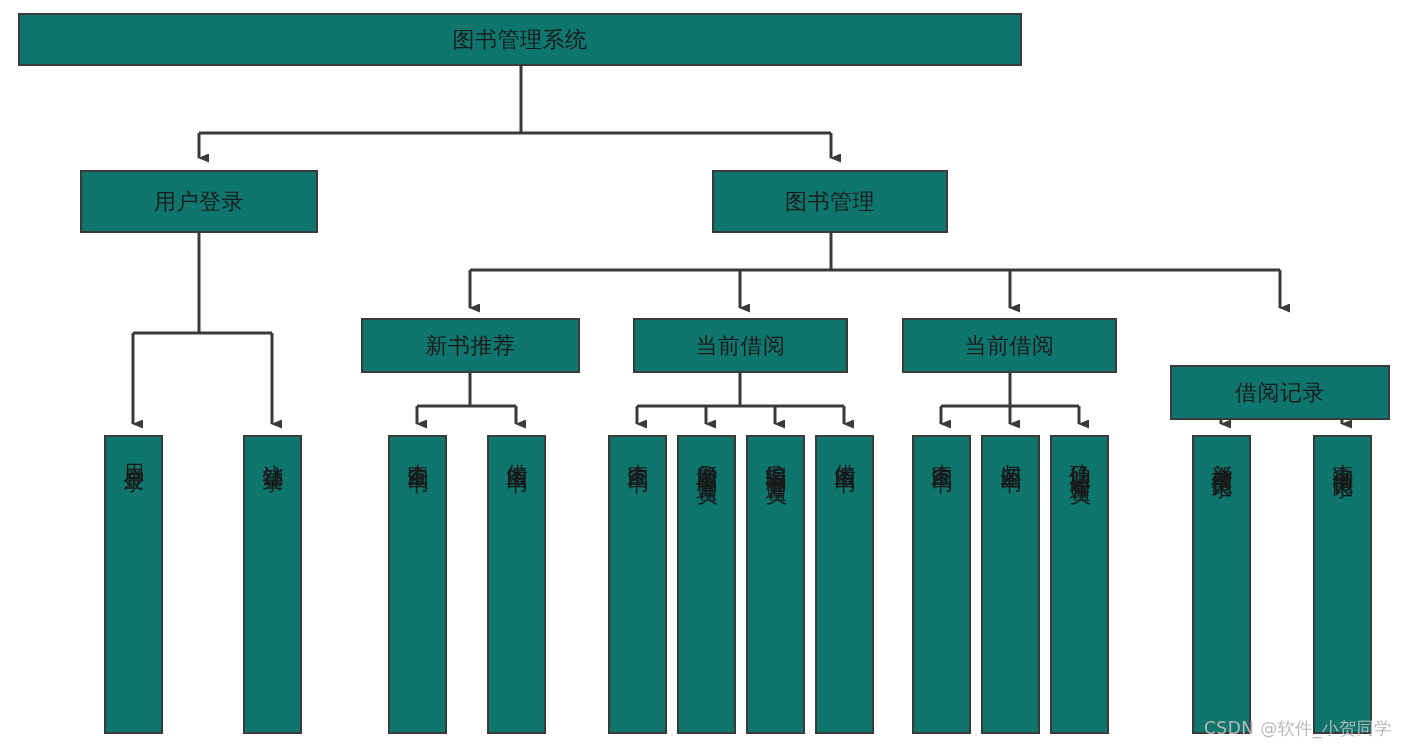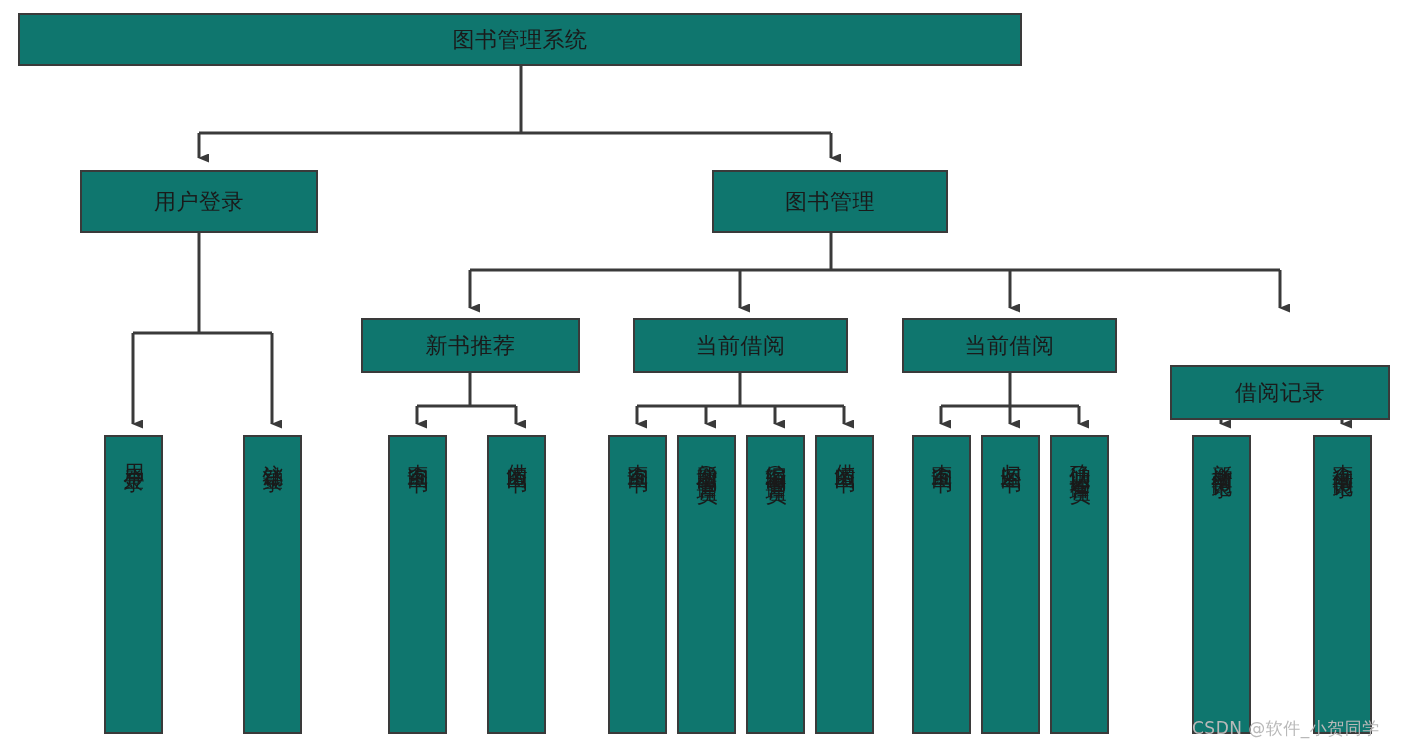--- a/index.html
+++ b/index.html
@@ -52,20 +52,21 @@
     letter-spacing: 3px;
     white-space: nowrap;
     line-height: 1;
   }
   .watermark {
     position: absolute;
     font-size: 17px;
     color: #b9b9b9;
     white-space: nowrap;
     letter-spacing: 0.5px;
+    padding-left: 12px;
   }
 </style>
 </head>
 <body>
 
 <div id="diagram-root">
 
   <svg id="diagram-svg" viewBox="0 0 1405 747" xmlns="http://www.w3.org/2000/svg">
     <defs>
       <marker id="arrowhead" markerWidth="9" markerHeight="11" refX="4.5" refY="10" orient="auto" markerUnits="userSpaceOnUse">

